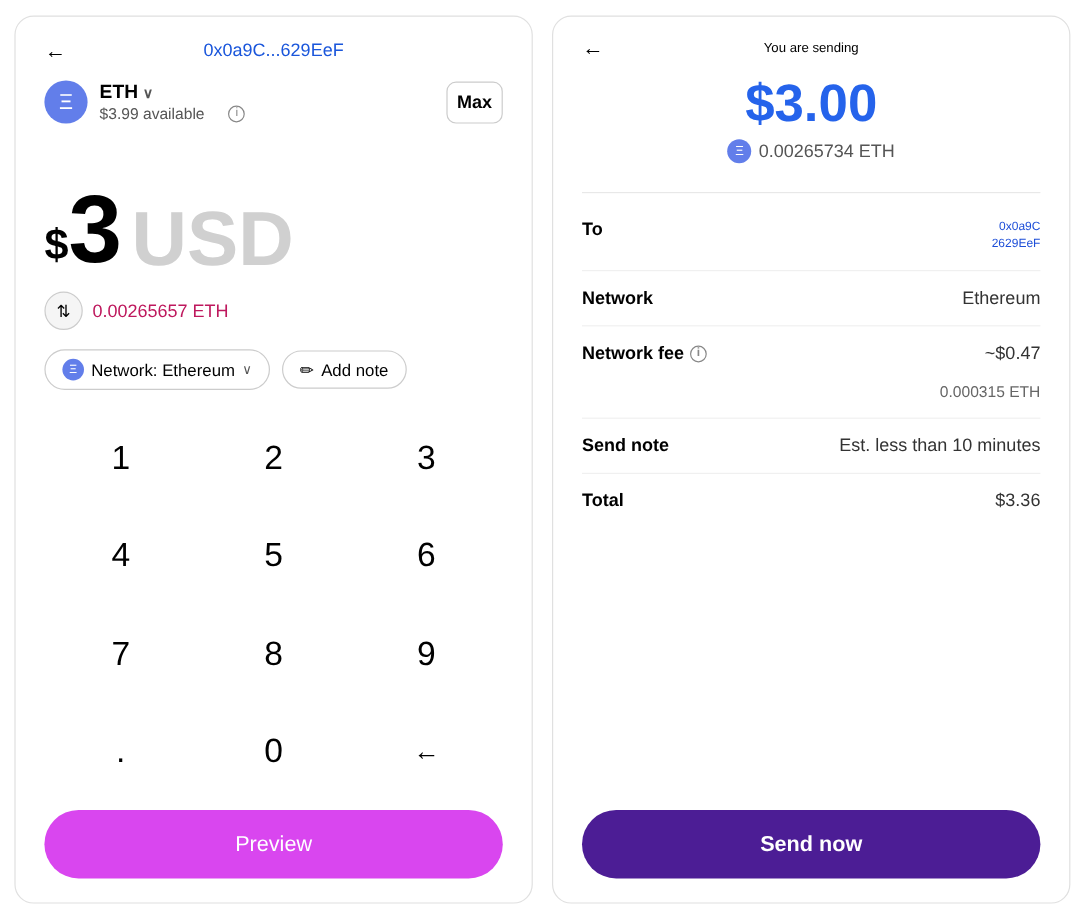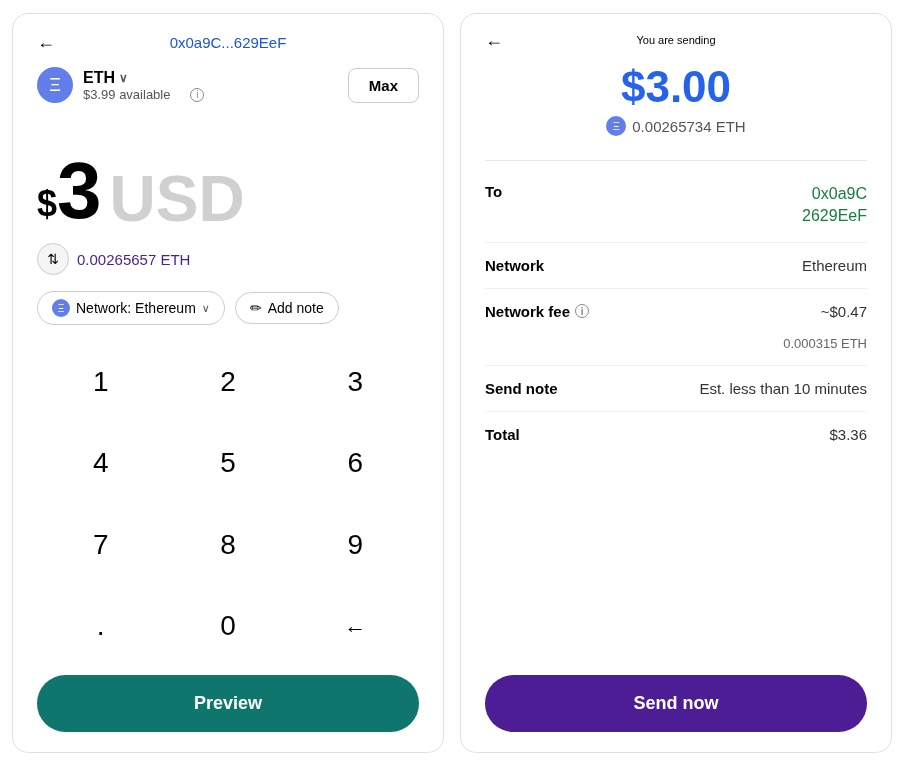--- a/index.html
+++ b/index.html
@@ -112,21 +112,21 @@
       display: inline-flex;
       align-items: center;
       justify-content: center;
       font-size: 10px;
       color: #888;
       cursor: pointer;
     }
     .max-btn {
       border: 1.5px solid #ccc;
       border-radius: 8px;
-      padding: 8px 20px;
+      padding: 8px 8px;
       font-size: 15px;
       font-weight: 600;
       background: #fff;
       cursor: pointer;
     }
 
     
     .amount-display {
       display: flex;
       align-items: flex-end;
@@ -167,21 +167,21 @@
       border: 1.5px solid #ccc;
       background: #f5f5f5;
       display: flex;
       align-items: center;
       justify-content: center;
       cursor: pointer;
       font-size: 14px;
     }
     .eth-amount-text {
       font-size: 15px;
-      color: #4c1d95;
+      color: #be185d;
     }
 
     
     .options-row {
       display: flex;
       align-items: center;
       gap: 10px;
       margin-bottom: 16px;
     }
     .network-btn {
@@ -237,28 +237,28 @@
       cursor: pointer;
       padding: 10px 0;
       user-select: none;
     }
     .backspace-key {
       font-size: 22px;
     }
 
     
     .preview-btn {
-      background: #0f766e;
+      background: #d946ef;
       color: #fff;
       border: none;
       border-radius: 50px;
       width: 100%;
       padding: 18px;
       font-size: 18px;
-      font-weight: 700;
+      font-weight: 400;
       cursor: pointer;
       margin-top: 8px;
     }
 
     
     .sending-amount-section {
       text-align: center;
       margin-bottom: 16px;
     }
     .sending-usd {
@@ -317,22 +317,22 @@
       color: #333;
       text-align: right;
     }
     .detail-value-sub {
       font-size: 13px;
       color: #666;
       text-align: left;
       margin-top: 16px;
     }
     .to-address {
-      font-size: 16px;
-      color: #15803d;
+      font-size: 10px;
+      color: #1d4ed8;
       text-align: right;
       line-height: 1.4;
     }
 
     .send-btn {
       background: #4c1d95;
       color: #fff;
       border: none;
       border-radius: 50px;
       width: 100%;

